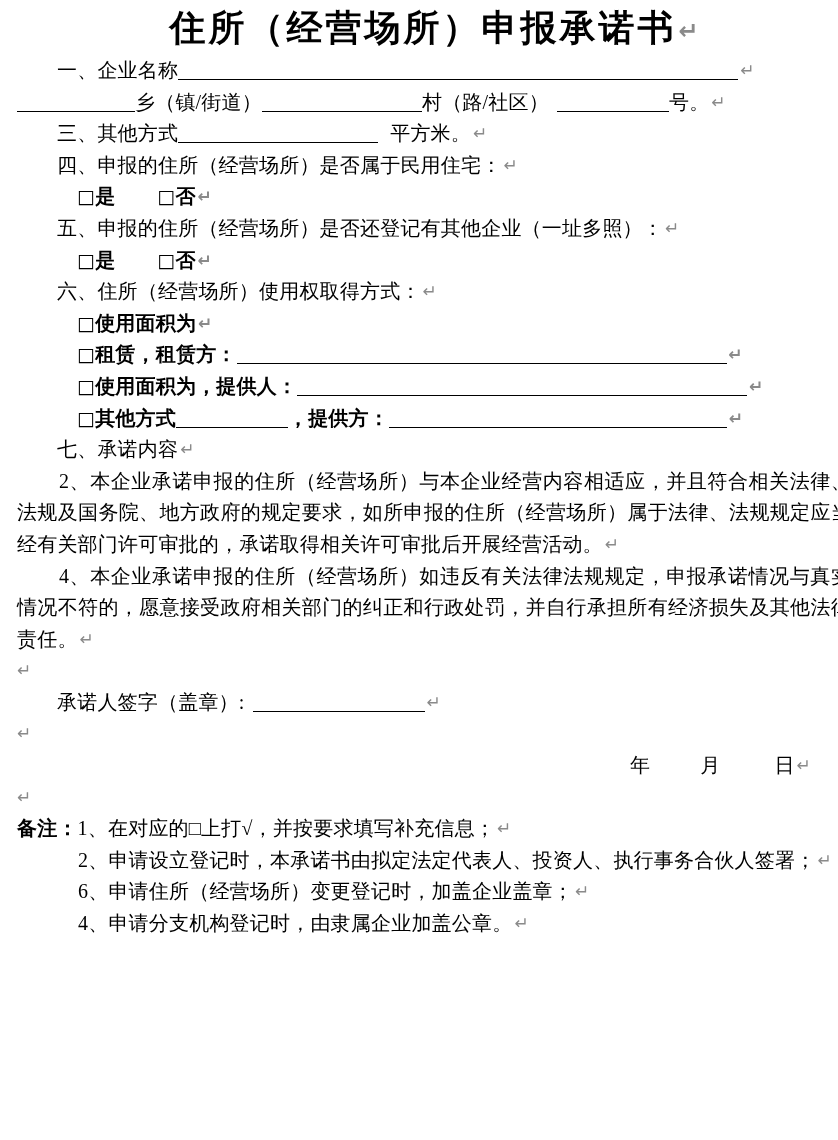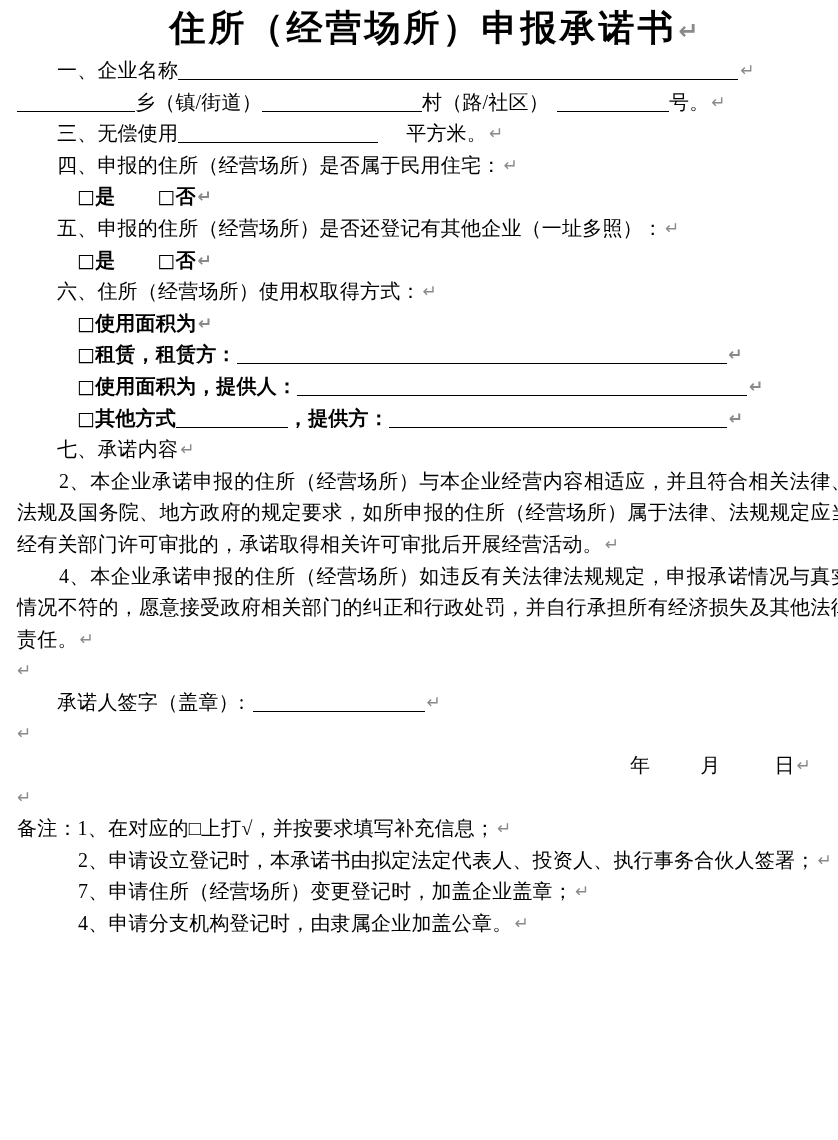--- a/index.html
+++ b/index.html
@@ -19,39 +19,39 @@
   .notes-ind{padding-left:61px;}
   .blank{display:inline-block;border-bottom:1px solid #000;height:22px;
          vertical-align:-3px;}
   .pmark{color:#8a8a8a;font-family:"DejaVu Sans",sans-serif;font-size:17px;
          letter-spacing:0;margin-left:2px;vertical-align:1px;}
   .cursor{display:inline-block;width:0;border-left:2px solid #000;height:21px;
           vertical-align:-3px;}
   .cb{font-family:"DejaVu Sans",sans-serif;font-size:19px;}
   .sp42{display:inline-block;width:42px;}
   .gap8{margin-left:8px;}
-  .gap12{margin-left:28px;}
-  .bold{font-weight:normal;}
+  .gap12{margin-left:12px;}
+  .bold{font-weight:bold;}
   .dateline{padding-left:613px;}
   .dateline .m{margin-left:50px;}
   .dateline .d{margin-left:54px;}
 </style>
 </head>
 <body>
 
 <div class="page">
 
   <h1 class="title"><span>住所（经营场所）申报承诺书</span><span class="pmark">↵</span></h1>
 
   <p class="line ind2"><span>一、企业名称</span><span class="blank" style="width:560px"></span><span class="pmark">↵</span></p>
 
 
   <p class="line"><span class="blank" style="width:118px"></span><span>乡（镇/街道）</span><span class="blank" style="width:160px"></span><span>村（路/社区）</span><span class="blank gap8" style="width:112px"></span><span>号。</span><span class="pmark">↵</span></p>
 
-  <p class="line ind2"><span>三、无偿使用</span><span class="blank" style="width:200px"></span><span class="gap12">平方米。</span><span class="pmark">↵</span></p>
+  <p class="line ind2"><span>三、其他方式</span><span class="blank" style="width:200px"></span><span class="gap12">平方米。</span><span class="pmark">↵</span></p>
 
   <p class="line ind2"><span>四、申报的住所（经营场所）是否属于民用住宅：</span><span class="pmark">↵</span></p>
 
   <p class="line ind3"><span class="cb">□</span><span>是</span><span class="sp42"></span><span class="cb">□</span><span>否</span><span class="pmark">↵</span></p>
 
   <p class="line ind2"><span>五、申报的住所（经营场所）是否还登记有其他企业（一址多照）：</span><span class="pmark">↵</span></p>
 
   <p class="line ind3"><span class="cb">□</span><span>是</span><span class="sp42"></span><span class="cb">□</span><span>否</span><span class="pmark">↵</span></p>
 
   <p class="line ind2"><span>六、住所（经营场所）使用权取得方式：</span><span class="pmark">↵</span></p>
@@ -79,17 +79,17 @@
   <p class="line"><span class="pmark" style="margin-left:0">↵</span></p>
 
   <p class="line dateline"><span>年</span><span class="m">月</span><span class="d">日</span><span class="pmark">↵</span></p>
 
   <p class="line"><span class="pmark" style="margin-left:0">↵</span></p>
 
   <p class="line"><span class="bold">备注：</span><span>1、在对应的□上打√，并按要求填写补充信息；</span><span class="pmark">↵</span></p>
 
   <p class="line notes-ind"><span>2、申请设立登记时，本承诺书由拟定法定代表人、投资人、执行事务合伙人签署；</span><span class="pmark">↵</span></p>
 
-  <p class="line notes-ind"><span>7、申请住所（经营场所）变更登记时，加盖企业盖章；</span><span class="pmark">↵</span></p>
+  <p class="line notes-ind"><span>6、申请住所（经营场所）变更登记时，加盖企业盖章；</span><span class="pmark">↵</span></p>
 
   <p class="line notes-ind"><span>4、申请分支机构登记时，由隶属企业加盖公章。</span><span class="pmark">↵</span></p>
 
 </div>
 
 </body></html>

